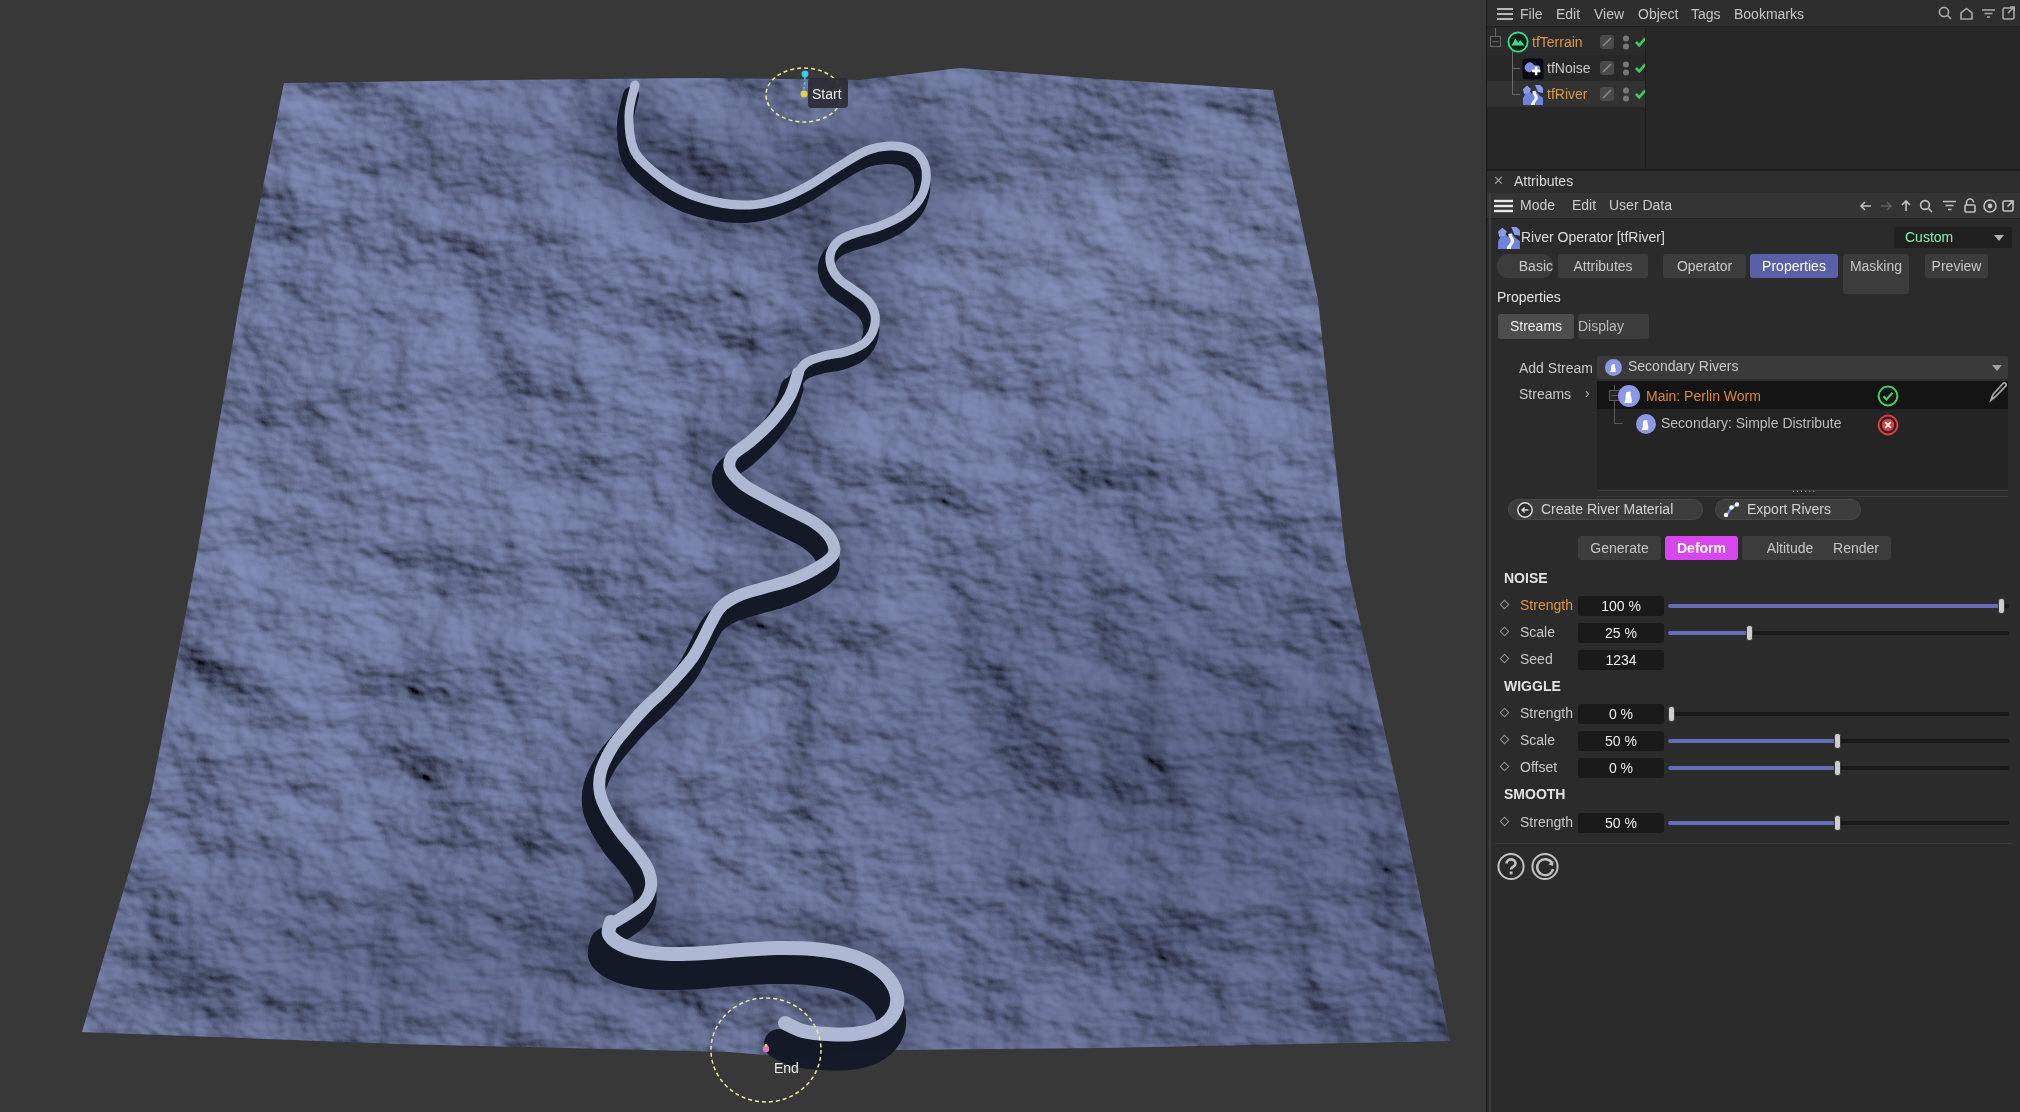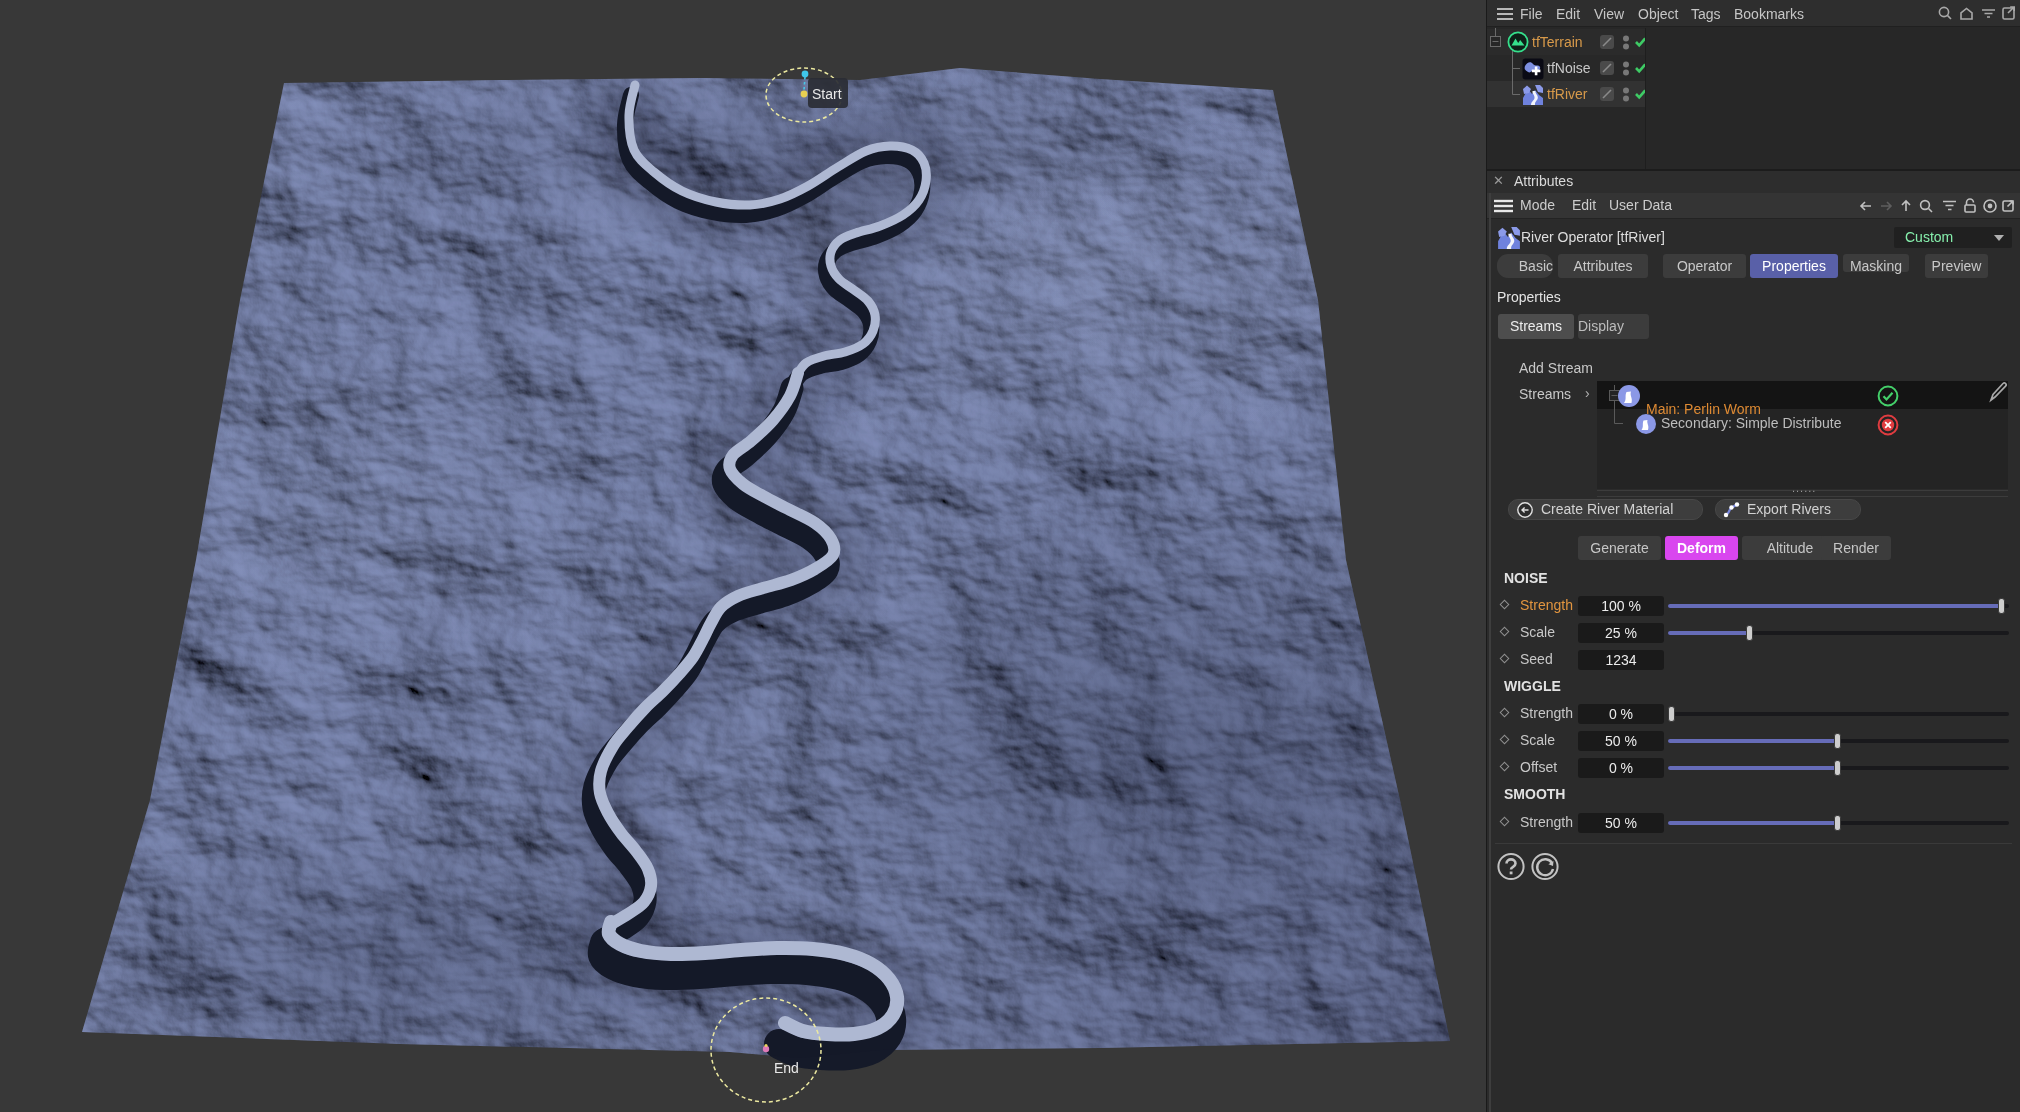--- a/index.html
+++ b/index.html
@@ -239,47 +239,57 @@
       <div class="txt" style="left:11px;top:2px;font-size:14px;color:#86efac">Custom</div>
       <svg class="abs" style="left:100px;top:8px" width="11" height="7">
           <path d="M 0 0 h 10 l -5 6 Z" fill="#b0b0b0"></path>
         </svg>
     </div>
 
     <div class="abs" style="left:10px;top:34px;width:56px;height:24px;background:#3c3c3c;border-radius:11px;text-align:right;font-size:14px;color:#c8c8c8;line-height:24px">Basic</div>
     <div class="abs" style="left:71px;top:34px;width:90px;height:24px;background:#3c3c3c;border-radius:3px;text-align:center;font-size:14px;color:#c8c8c8;line-height:24px">Attributes</div>
     <div class="abs" style="left:176px;top:34px;width:83px;height:24px;background:#3c3c3c;border-radius:3px;text-align:center;font-size:14px;color:#c8c8c8;line-height:24px">Operator</div>
     <div class="abs" style="left:263px;top:34px;width:88px;height:24px;background:#5960a8;border-radius:3px;text-align:center;font-size:14px;color:#ffffff;line-height:24px">Properties</div>
-    <div class="abs" style="left:356px;top:34px;width:66px;height:18px;background:#3c3c3c;border-radius:3px;text-align:center;font-size:14px;color:#c8c8c8;line-height:24px">Masking</div>
+    <div class="abs" style="left:356px;top:34px;width:66px;height:40px;background:#3c3c3c;border-radius:3px;text-align:center;font-size:14px;color:#c8c8c8;line-height:24px">Masking</div>
     <div class="abs" style="left:438px;top:34px;width:63px;height:24px;background:#3c3c3c;border-radius:3px;text-align:center;font-size:14px;color:#c8c8c8;line-height:24px">Preview</div>
 
     <div class="txt" style="left:10px;top:69px;font-size:14px;color:#e4e4e4">Properties</div>
     <div class="abs" style="left:11px;top:94px;width:76px;height:25px;background:#4d4d4d;border-radius:3px;text-align:center;font-size:14px;color:#ececec;line-height:25px">Streams</div>
     <div class="abs" style="left:91px;top:94px;width:71px;height:25px;background:#3c3c3c;border-radius:3px;font-size:14px;color:#bcbcbc;line-height:25px">Display</div>
 
     <div class="txt" style="left:32px;top:140px;font-size:14px;color:#c8c8c8">Add Stream</div>
+    <div class="abs" style="left:110px;top:136px;width:411px;height:23px;background:#3a3a3a;border-radius:2px">
+      <svg class="abs" style="left:8px;top:3px" width="17" height="17" viewBox="0 0 17 17">
+        <circle cx="8.5" cy="8.5" r="8.5" fill="#8b98e6"></circle>
+        <path d="M 5 13 C 7 10, 5.5 8, 7 5.5 L 10 5 C 9 8, 11.5 9.5, 10.5 13 Z" fill="#ffffff"></path>
+      </svg>
+      <div class="txt" style="left:31px;top:2px;font-size:14px;color:#c8c8c8">Secondary Rivers</div>
+      <svg class="abs" style="left:395px;top:9px" width="11" height="7">
+          <path d="M 0 0 h 10 l -5 6 Z" fill="#a0a0a0"></path>
+        </svg>
+    </div>
     <div class="txt" style="left:32px;top:166px;font-size:14px;color:#c8c8c8">Streams</div>
     <div class="txt" style="left:98px;top:165px;font-size:14px;color:#b0b0b0">›</div>
 
     <div class="abs" style="left:110px;top:161px;width:411px;height:108px;background:#242424">
       <div class="abs" style="left:0;top:0;width:411px;height:28px;background:#141414"></div>
       <svg class="abs" style="left:8px;top:4px" width="403px" height="60" viewBox="0 0 403 60">
         <g stroke="#5a5a5a" stroke-width="1" fill="none">
           <line x1="9.5" y1="0" x2="9.5" y2="5"></line>
           <rect x="4.5" y="5.5" width="10" height="10" fill="#242424"></rect>
           <line x1="6.5" y1="10.5" x2="12.5" y2="10.5"></line>
           <line x1="9.5" y1="15.5" x2="9.5" y2="38.5"></line>
           <line x1="9.5" y1="38.5" x2="18" y2="38.5"></line>
         </g>
         <circle cx="24" cy="11" r="11" fill="#8b98e6"></circle>
         <path d="M 19 18 C 22 14, 19.5 11, 21.5 7 L 26 6.5 C 24.5 11, 28 12.5, 26.5 18 Z" fill="#ffffff"></path>
         <circle cx="41" cy="39" r="10" fill="#8b98e6"></circle>
         <path d="M 36.5 45 C 39 41.5, 37 39, 38.5 35.5 L 42.5 35 C 41.5 39, 44.5 40, 43 45 Z" fill="#ffffff"></path>
       </svg>
-      <div class="txt" style="left:49px;top:20px;font-size:14px;color:#de8a33">Main: Perlin Worm</div>
+      <div class="txt" style="left:49px;top:7px;font-size:14px;color:#de8a33">Main: Perlin Worm</div>
       <div class="txt" style="left:64px;top:34px;font-size:14px;color:#bdbdbd">Secondary: Simple Distribute</div>
       <svg class="abs" style="left:280px;top:4px" width="22" height="22" viewBox="0 0 22 22">
         <circle cx="11" cy="11" r="9.4" fill="none" stroke="#44d06a" stroke-width="2"></circle>
         <path d="M 6.5 11.2 l 3 3.2 l 6 -6.6" stroke="#44d06a" stroke-width="2.2" fill="none"></path>
       </svg>
       <svg class="abs" style="left:280px;top:33px" width="22" height="22" viewBox="0 0 22 22">
         <circle cx="11" cy="11" r="9.4" fill="none" stroke="#e03c40" stroke-width="2"></circle>
         <circle cx="11" cy="11" r="6.2" fill="#e03c40"></circle>
         <path d="M 8.2 8.2 l 5.6 5.6 M 13.8 8.2 l -5.6 5.6" stroke="#ffffff" stroke-width="1.8"></path>
       </svg>

